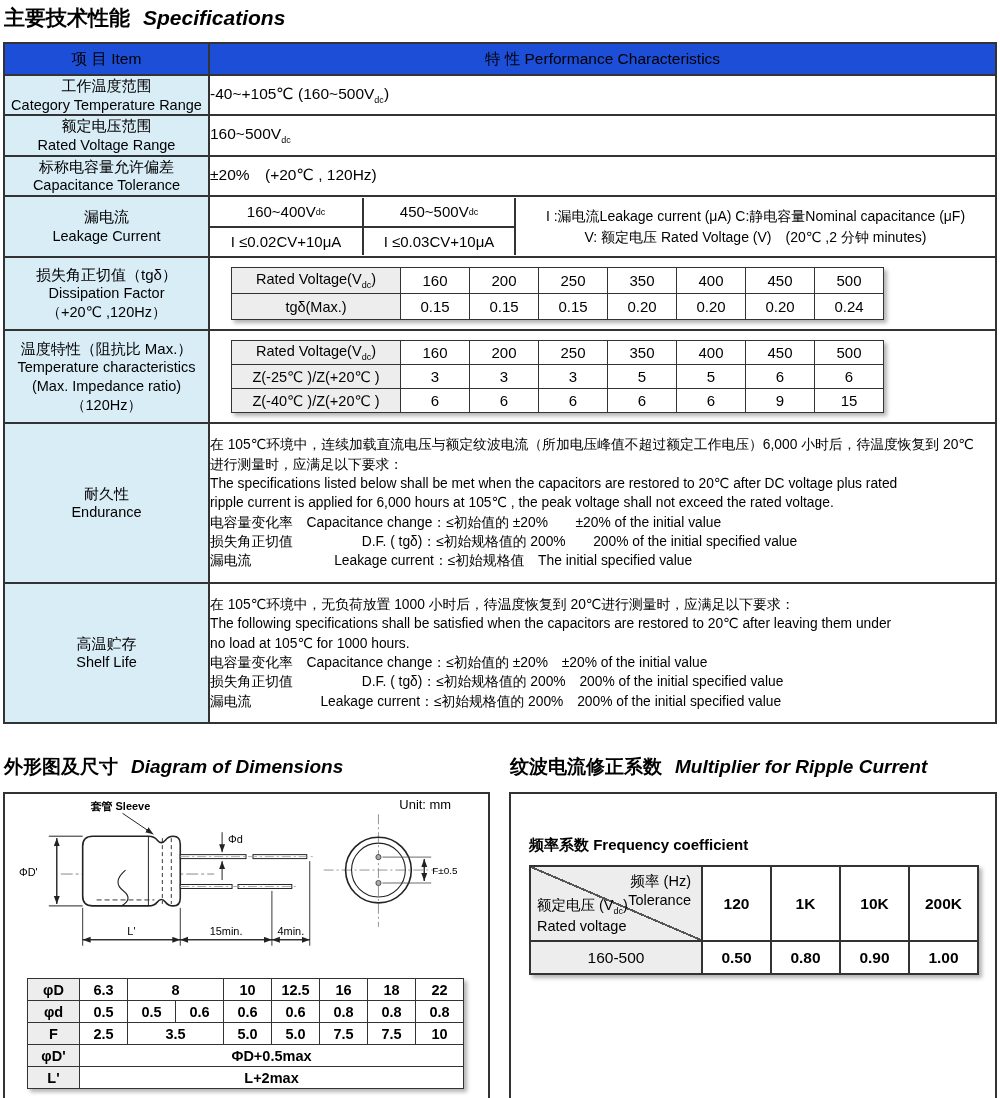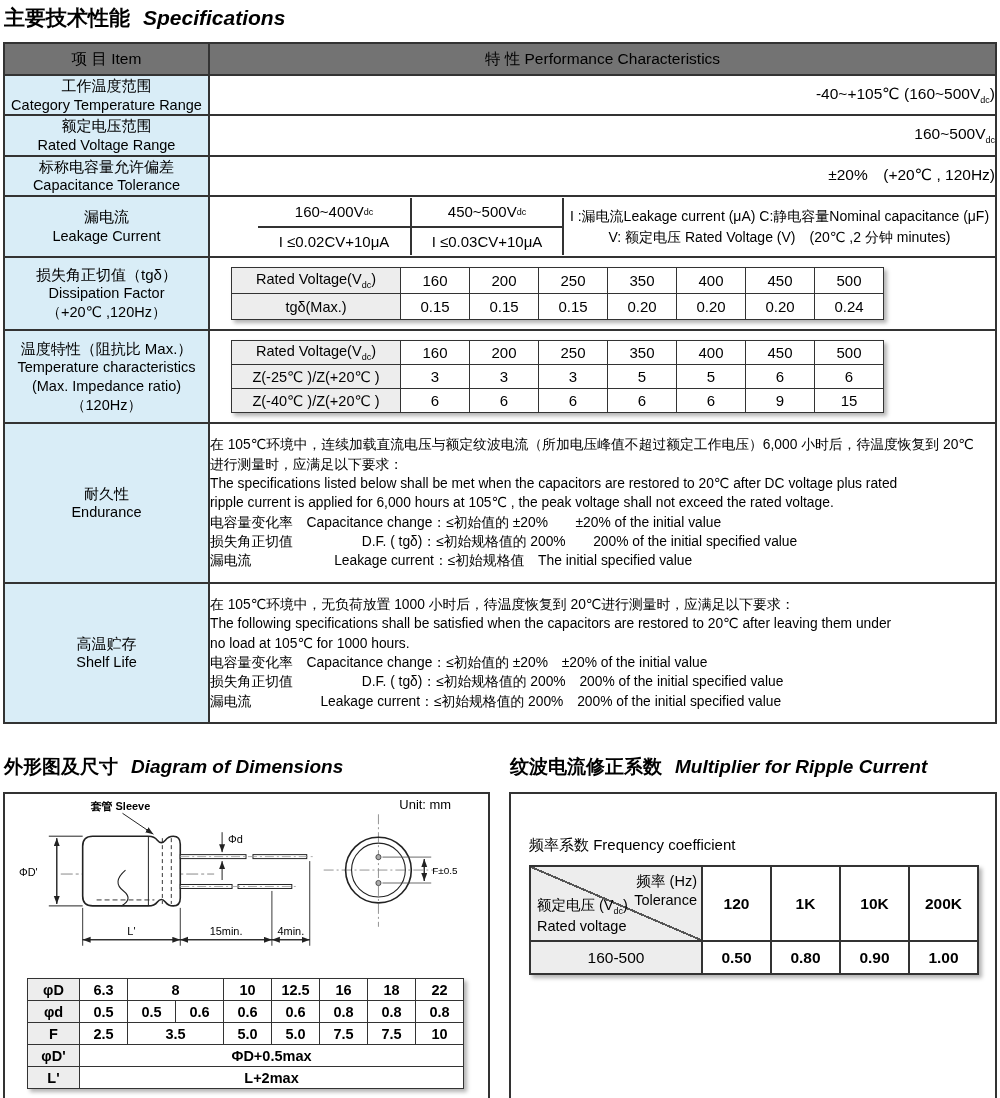--- a/index.html
+++ b/index.html
@@ -9,28 +9,28 @@
   
   h1.doc-title{font-size:21px;font-weight:bold;margin:4px 12px 10px 4px;}
   h2.sec-title{font-size:19px;font-weight:bold;margin:0 0 12px 1px;}
   .title-en{font-style:italic;margin-left:13px;}
 
   
   table.spec{border-collapse:collapse;table-layout:fixed;width:994px;margin-left:3px;}
   table.spec td{border:2px solid #333;padding:0;vertical-align:middle;overflow:hidden;}
   td.lbl{background:#d9edf7;text-align:center;font-size:14.5px;line-height:1.3;}
   td.lbl .zh{font-size:15px;}
-  tr.hdr td{background:#737373;text-align:center;font-size:15.5px;}
-  td.val{text-align:right;font-size:15.5px;white-space:nowrap;}
+  tr.hdr td{background:#1d4ed8;text-align:center;font-size:15.5px;}
+  td.val{text-align:left;font-size:15.5px;white-space:nowrap;}
   sub{font-size:9px;}
 
   
   .leak{display:flex;height:57px;align-items:stretch;}
   .leak-col{display:flex;flex-direction:column;border-right:2px solid #333;}
-  .leak-col.c1{width:152px;padding-left:48px;}
+  .leak-col.c1{width:152px;}
   .leak-col.c2{width:150px;}
   .leak-v,.leak-f{flex:1;display:flex;align-items:center;justify-content:center;
     font-size:15px;white-space:nowrap;}
   .leak-f{border-top:2px solid #333;}
   .leak-note{flex:1;display:flex;flex-direction:column;justify-content:center;
     text-align:center;font-size:14px;line-height:1.5;white-space:nowrap;overflow:hidden;}
 
   
   table.mini{border-collapse:collapse;margin:9px 4px 9px 21px;background:#fff;
     box-shadow:3px 3px 4px rgba(0,0,0,.3);}
@@ -52,30 +52,30 @@
   .box.right{width:488px;}
 
   
   table.dim{border-collapse:collapse;margin:2px 0 0 22px;font-weight:bold;
     box-shadow:3px 3px 4px rgba(0,0,0,.3);background:#fff;}
   table.dim td{border:1px solid #333;text-align:center;font-size:14.5px;padding:0;white-space:nowrap;}
   table.dim tr{height:22px;}
   table.dim td.dh{background:#ededed;}
 
   
-  .freq-sub{margin:42px 0 10px 18px;font-size:15px;}
+  .freq-sub{margin:42px 0 10px 18px;font-size:15px;font-weight:bold;}
   table.freq{border-collapse:collapse;margin-left:18px;font-weight:bold;
     box-shadow:3px 3px 4px rgba(0,0,0,.3);background:#fff;}
   table.freq td{border:2px solid #333;text-align:center;font-size:15.5px;padding:0;white-space:nowrap;}
   td.diag{width:170px;padding:0;}
   .diagwrap{position:relative;width:170px;height:73px;
     background:linear-gradient(to top right,
       #ededed calc(50% - 1px), #555 calc(50% - 1px),
       #555 calc(50% + 1px), #ededed calc(50% + 1px));}
-  .diagwrap .tr{position:absolute;top:5px;right:4px;text-align:right;
+  .diagwrap .tr{position:absolute;top:5px;right:10px;text-align:right;
     font-size:14.5px;font-weight:normal;line-height:1.3;}
   .diagwrap .bl{position:absolute;bottom:4px;left:6px;text-align:left;
     font-size:14.5px;font-weight:normal;line-height:1.3;}
   tr.fr-hdr{height:73px;}
   tr.fr-data{height:33px;padding-left:48px;}
   td.fgray{background:#ededed;font-weight:normal;font-size:15px;}
 
   svg text{font-family:"Liberation Sans","DejaVu Sans",sans-serif;}
 </style>
 </head>

